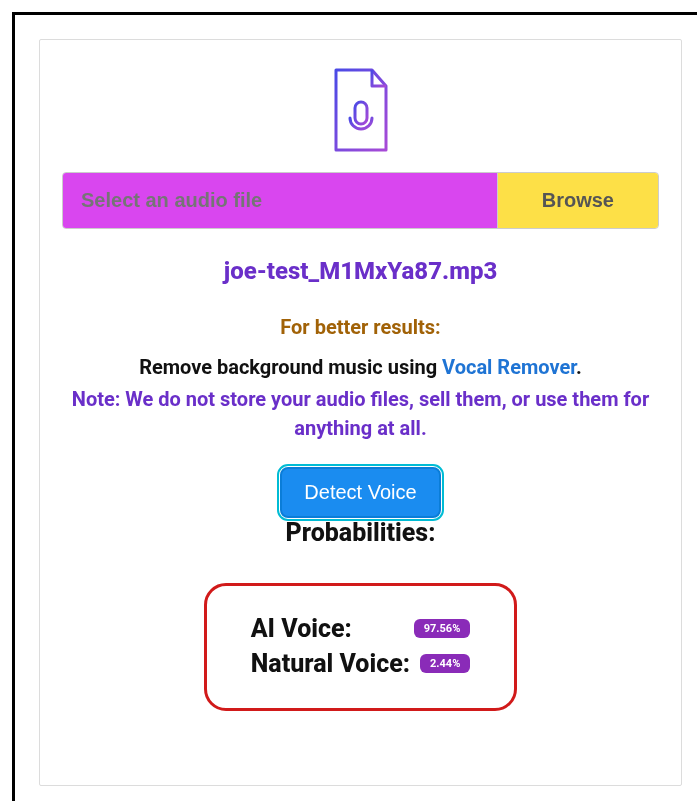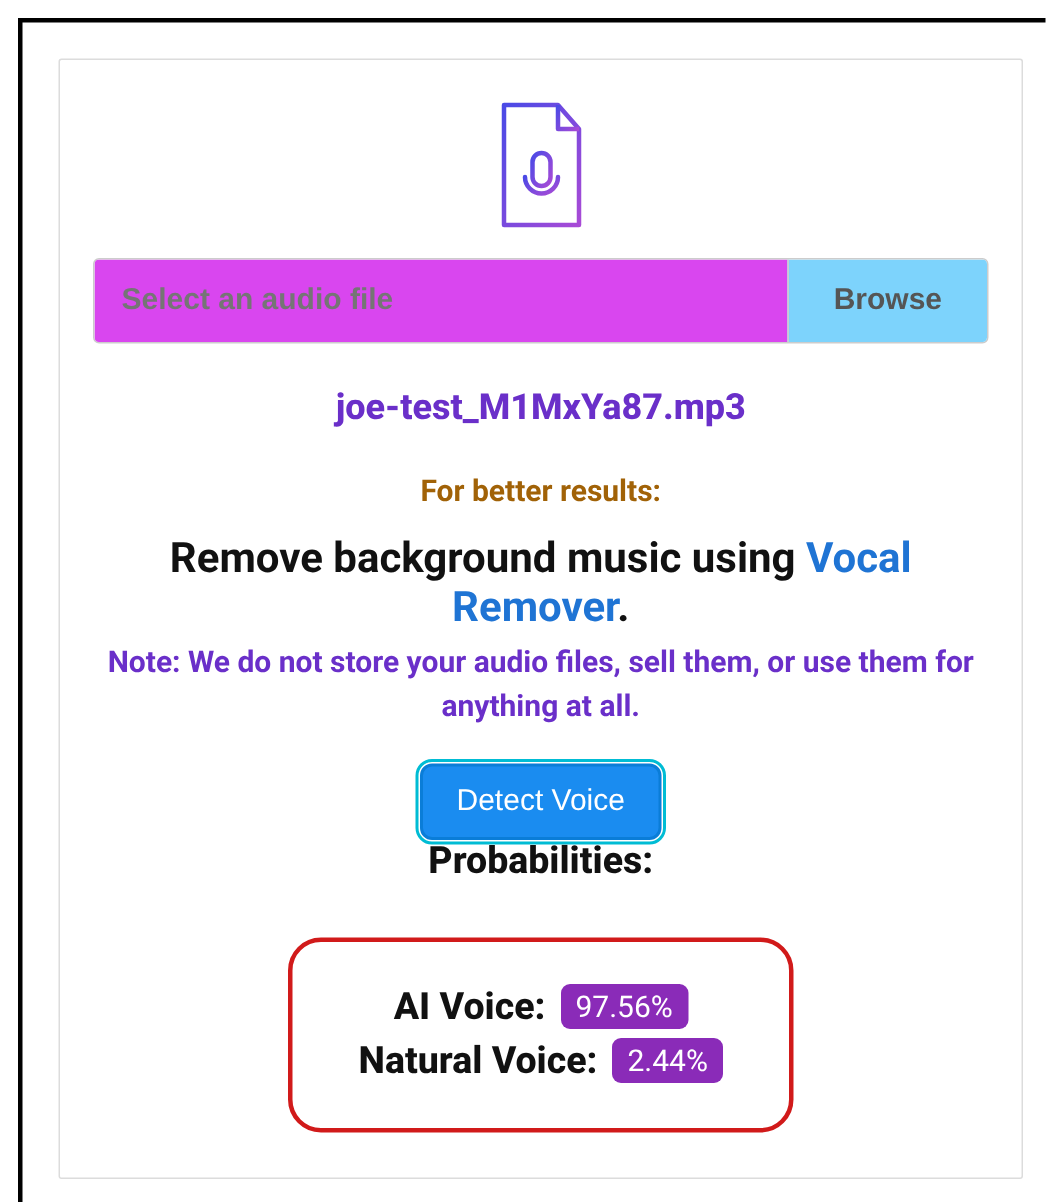--- a/index.html
+++ b/index.html
@@ -40,44 +40,44 @@
       padding: 16px 18px;
       font-size: 20px;
       font-weight: 700;
       color: #333;
       text-align: left;
       background: #d946ef;
       border: none;
       outline: none;
     }
     .browse-btn {
-      padding: 16px 30px;
+      padding: 16px 44px;
       font-size: 20px;
       font-weight: 700;
       color: #555;
-      background: #7dd3fc;
+      background: #fde047;
       border: none;
       border-left: 1px solid #ccc;
       cursor: pointer;
     }
     .filename {
       color: #6a2fc9;
       font-weight: 800;
       font-size: 24px;
       margin-bottom: 30px;
     }
     .hint-title {
       color: #a16207;
       font-weight: 700;
       font-size: 20px;
       margin-bottom: 16px;
     }
     .hint-line1 {
       font-weight: 700;
-      font-size: 28px;
+      font-size: 20px;
       color: #111;
       margin-bottom: 6px;
     }
     .hint-link {
       color: #1f74d4;
       font-weight: 700;
       cursor: pointer;
     }
     .hint-note {
       color: #6a2fc9;
@@ -112,29 +112,29 @@
       border-radius: 22px;
       padding: 22px 40px 24px 40px;
     }
     .prob-row {
       font-weight: 800;
       font-size: 25px;
       color: #111;
       margin: 6px 4px;
       display: flex;
       align-items: center;
-      justify-content: center;
+      justify-content: space-between;
       gap: 10px;
     }
     .badge {
       display: inline-block;
       background: #8a2bb8;
       color: #fff;
-      font-weight: 400;
-      font-size: 20px;
+      font-weight: 700;
+      font-size: 11px;
       padding: 3px 10px;
       border-radius: 6px;
     }
   </style>
 </head>
 <body>
 
 <div class="outer-frame">
   <div class="card">
 

